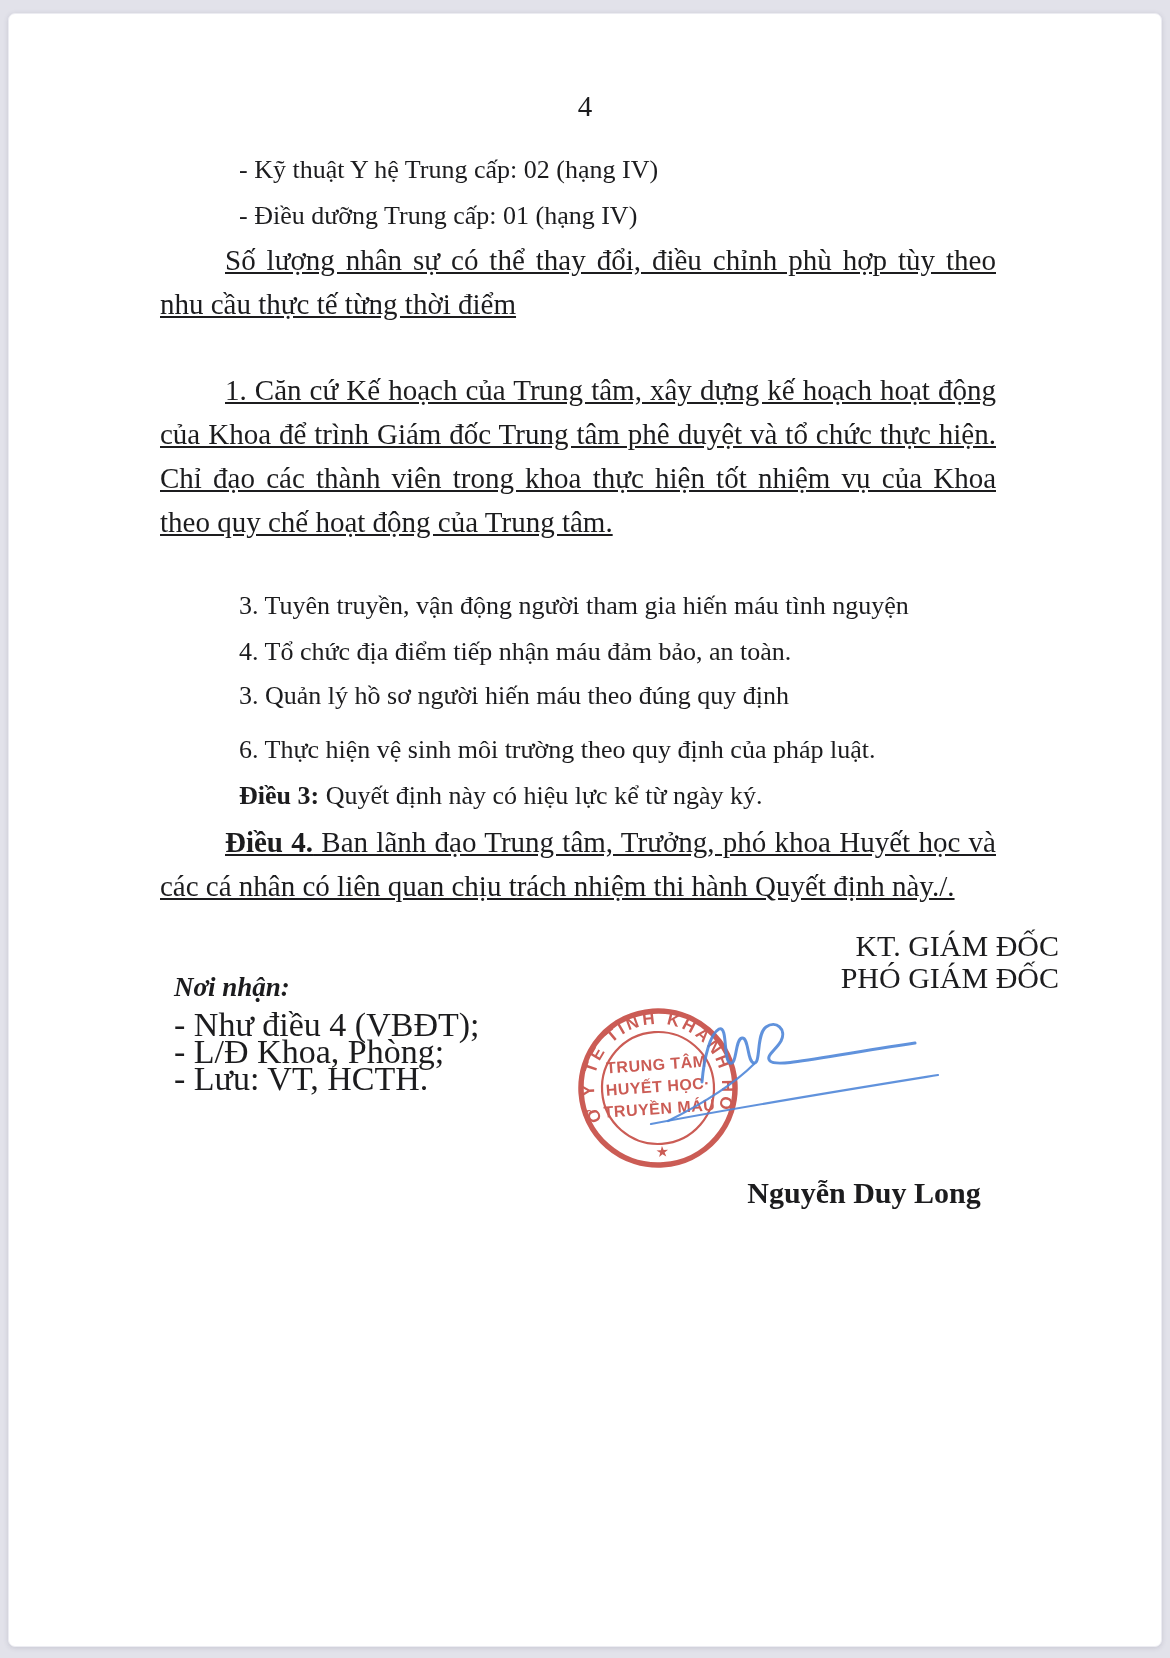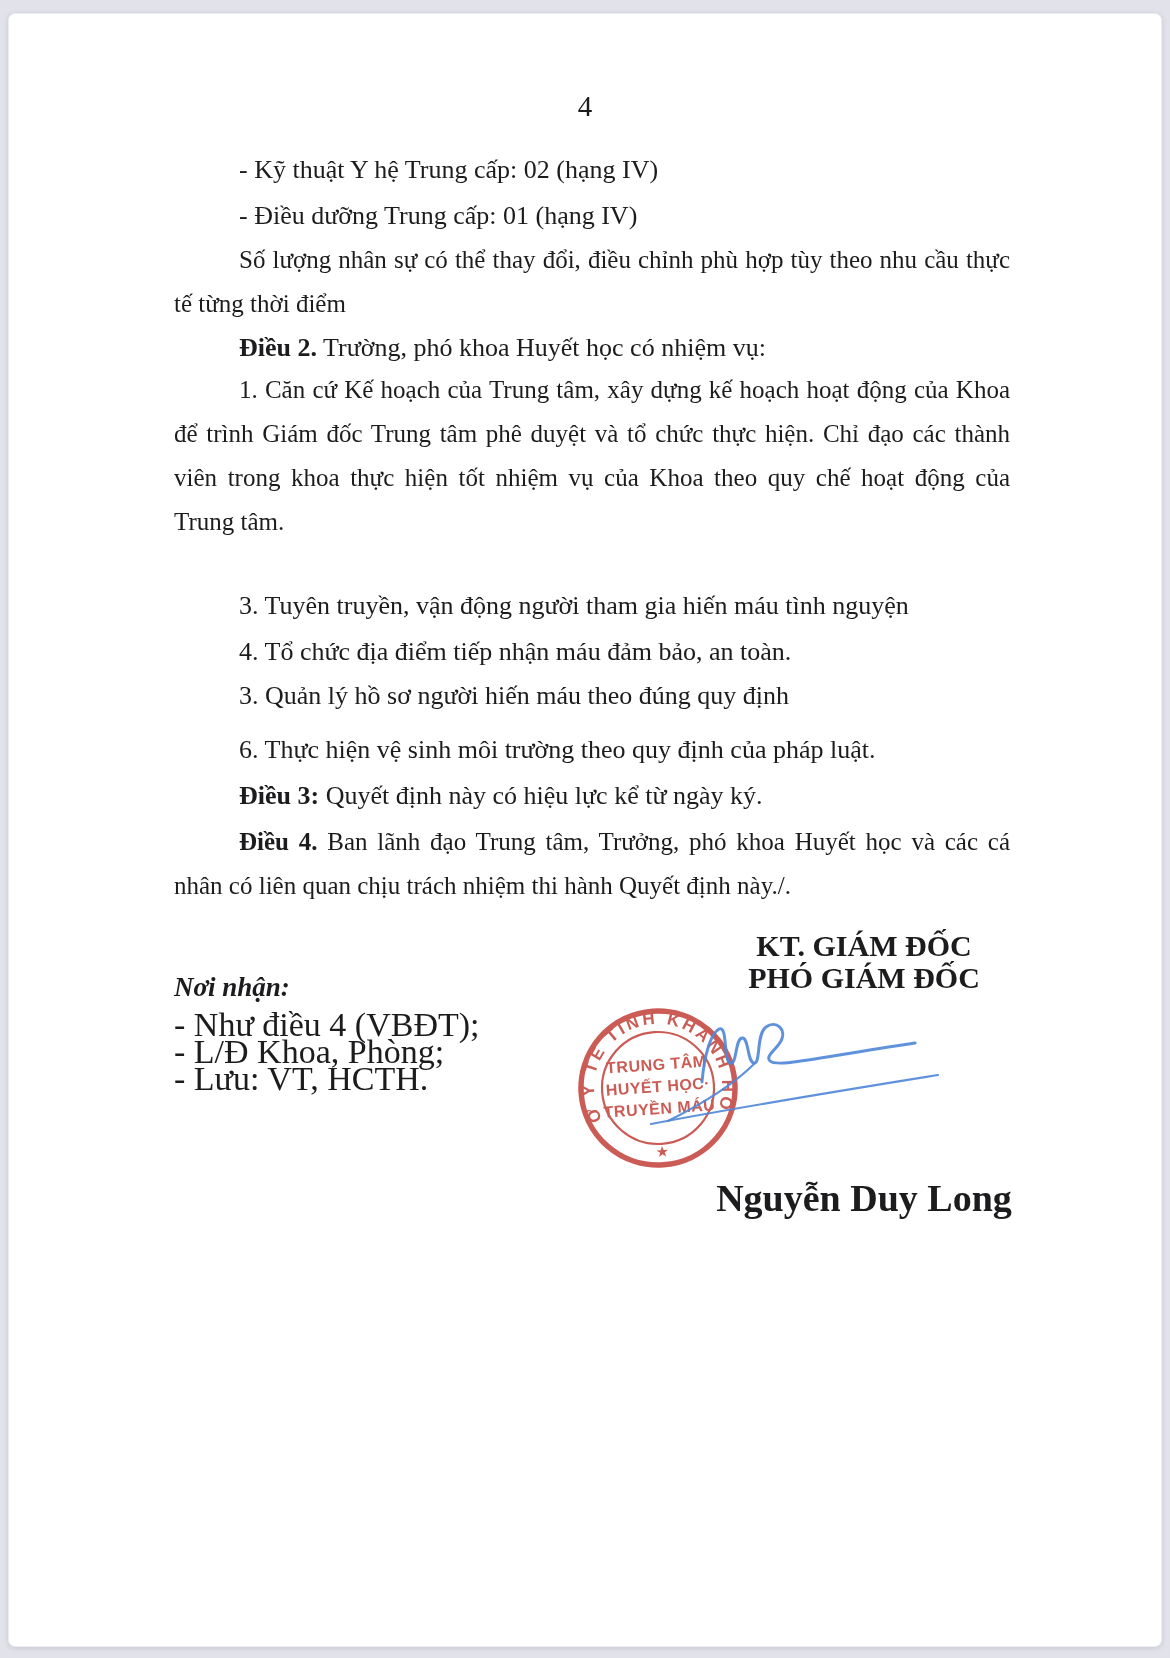--- a/index.html
+++ b/index.html
@@ -3,47 +3,46 @@
 <meta charset="utf-8">
 <style>
   html,body{margin:0;padding:0;background:#e2e2ea;}
   .canvas{position:relative;width:1170px;height:1658px;background:#e2e2ea;overflow:hidden;
           font-family:"Liberation Serif", serif;color:#1c1c1e;}
   .paper{position:absolute;left:8px;top:13px;width:1152px;height:1632px;background:#ffffff;
          border-radius:7px;border:1px solid #ececf2;box-shadow:0 1px 5px rgba(60,60,90,.16);}
   .abs{position:absolute;margin:0;}
   .pagenum{left:0;right:0;top:76px;text-align:center;font-size:29px;}
   .line{left:230px;font-size:26px;line-height:44px;white-space:nowrap;}
-  .para{left:165px;width:836px;font-size:25px;line-height:44px;text-align:justify;text-indent:65px;}
+  .para{left:151px;width:836px;font-size:29px;line-height:44px;text-align:justify;text-indent:65px;text-decoration:underline;}
   b{font-weight:700;}
   .recipients{left:165px;top:916px;}
   .rec-title{font-size:27px;font-weight:700;font-style:italic;margin-bottom:8px;margin-top:42px;}
   .rec-line{font-size:34px;line-height:27px;}
-  .sign-block{left:660px;top:916px;width:390px;text-align:center;font-weight:700;font-size:30px;line-height:32px;}
-  .signer-name{left:660px;top:1162px;width:390px;text-align:center;font-weight:700;font-size:38px;}
+  .sign-block{left:660px;top:916px;width:390px;text-align:right;font-weight:400;font-size:30px;line-height:32px;}
+  .signer-name{left:660px;top:1162px;width:390px;text-align:center;font-weight:700;font-size:30px;}
   svg.overlay{position:absolute;left:0;top:0;width:1170px;height:1658px;pointer-events:none;}
   .seal-ring{fill:none;stroke:#c4463e;}
   .seal-line{font:700 16px "Liberation Sans", sans-serif;fill:#c4463e;text-anchor:middle;letter-spacing:.5px;}
   .ring-text{font:700 17px "Liberation Sans", sans-serif;fill:#c4463e;letter-spacing:3px;}
   .seal-star{font:15px "DejaVu Sans", sans-serif;fill:#c4463e;text-anchor:middle;}
   .sig{fill:none;stroke:#4f86d8;stroke-linecap:round;stroke-linejoin:round;opacity:.9;}
 </style>
 </head>
 <body>
 
 <div class="canvas">
   <div class="paper">
 
     <p class="abs pagenum">4</p>
 
     <p class="abs line" style="top:134px">- Kỹ thuật Y hệ Trung cấp: 02 (hạng IV)</p>
     <p class="abs line" style="top:180px">- Điều dưỡng Trung cấp: 01 (hạng IV)</p>
     <p class="abs para" style="top:224px">Số lượng nhân sự có thể thay đổi, điều chỉnh phù hợp tùy theo nhu cầu thực tế từng thời điểm</p>
 
-    <p class="abs line" style="top:312px"><b>Điều 2.</b><span> Trường, phó khoa Huyết học có nhiệm vụ:</span></p>
 
     <p class="abs para" style="top:354px">1. Căn cứ Kế hoạch của Trung tâm, xây dựng kế hoạch hoạt động của Khoa để trình Giám đốc Trung tâm phê duyệt và tổ chức thực hiện. Chỉ đạo các thành viên trong khoa thực hiện tốt nhiệm vụ của Khoa theo quy chế hoạt động của Trung tâm.</p>
     <p class="abs line" style="top:570px">3. Tuyên truyền, vận động người tham gia hiến máu tình nguyện</p>
     <p class="abs line" style="top:616px">4. Tổ chức địa điểm tiếp nhận máu đảm bảo, an toàn.</p>
     <p class="abs line" style="top:660px">3. Quản lý hồ sơ người hiến máu theo đúng quy định</p>
     <p class="abs line" style="top:714px">6. Thực hiện vệ sinh môi trường theo quy định của pháp luật.</p>
 
     <p class="abs line" style="top:760px"><b>Điều 3:</b><span> Quyết định này có hiệu lực kể từ ngày ký.</span></p>
 
     <p class="abs para" style="top:806px"><b>Điều 4.</b><span> Ban lãnh đạo Trung tâm, Trưởng, phó khoa Huyết học và các cá nhân có liên quan chịu trách nhiệm thi hành Quyết định này./.</span></p>

